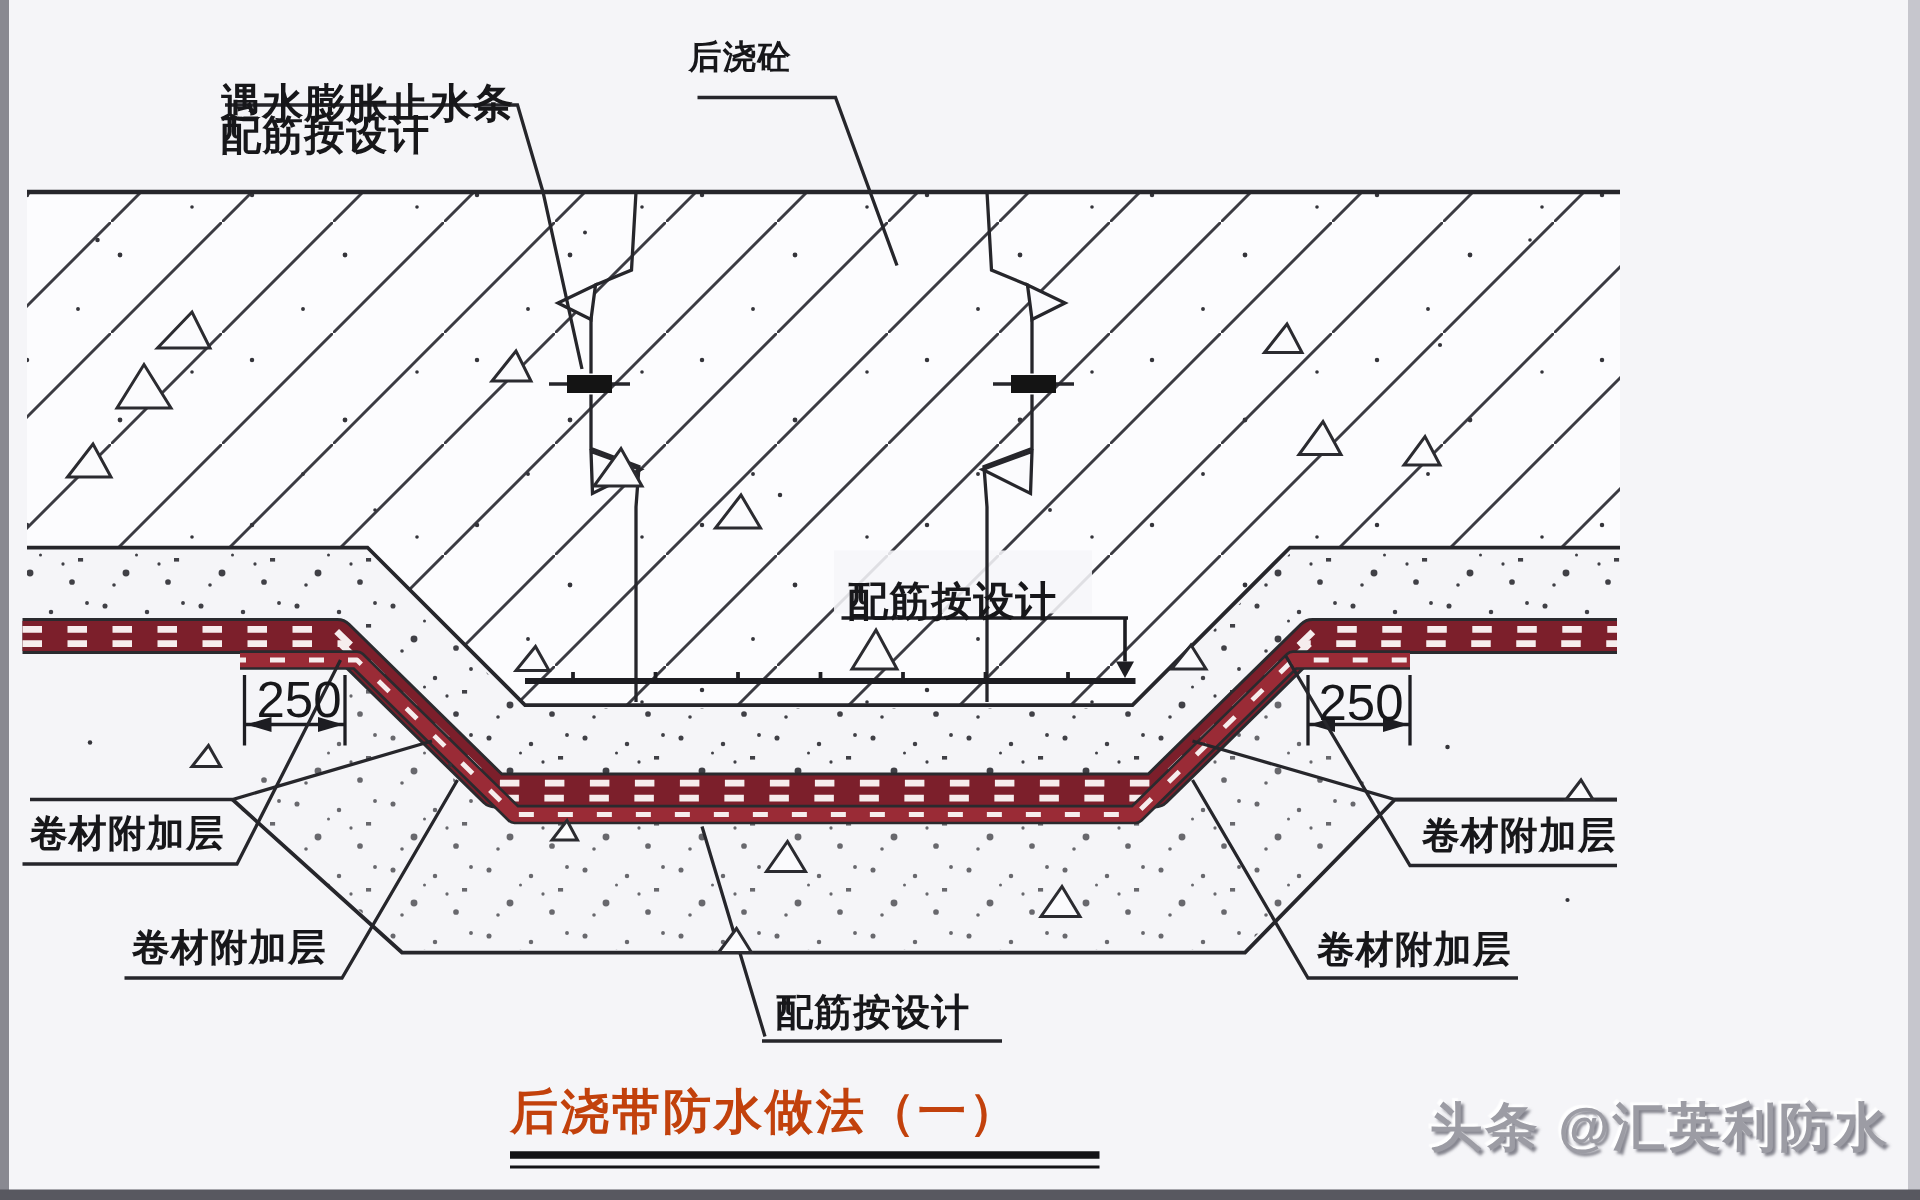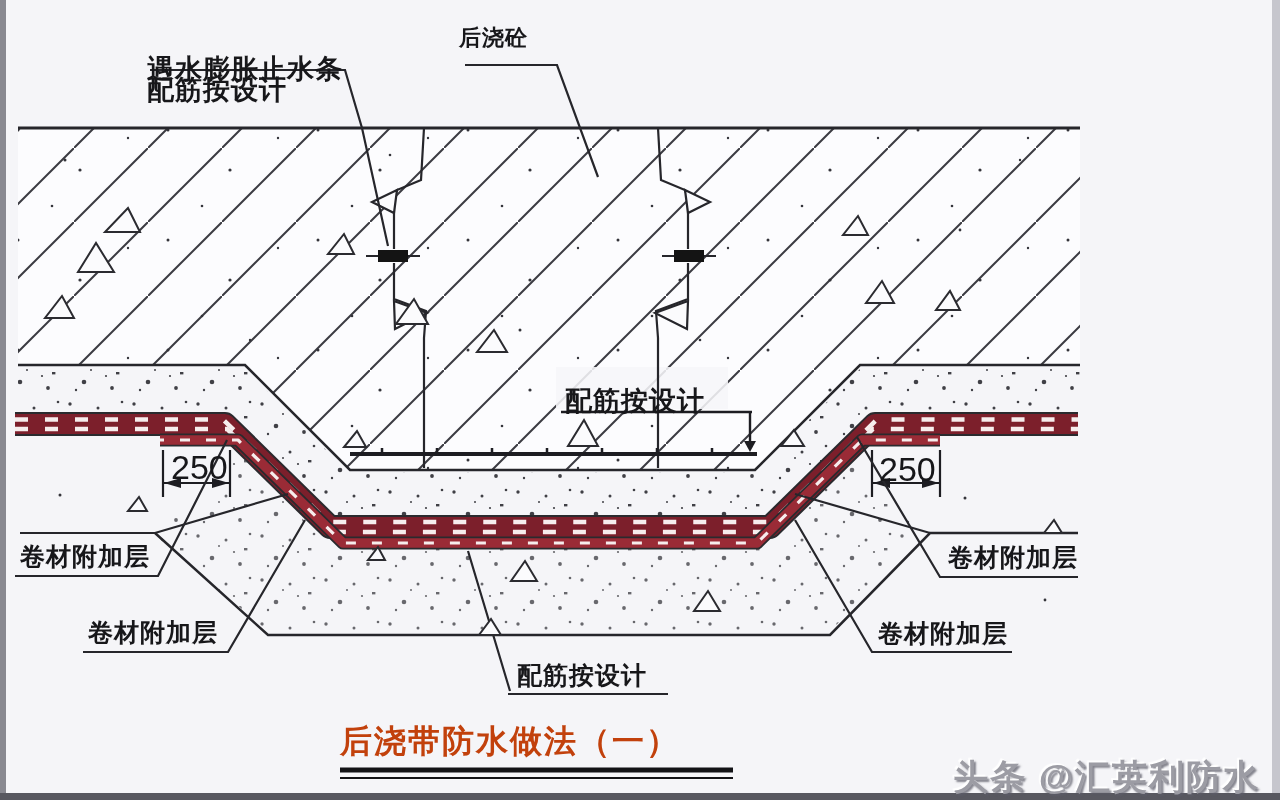--- a/index.html
+++ b/index.html
@@ -16,21 +16,20 @@
   .cn{letter-spacing:1px;}
   .dim{font-size:34px;font-weight:400;}
   .title-caption{
     left:340px;top:724px;width:420px;
     font-size:32px;letter-spacing:2px;color:#c2410c;
   }
   .watermark{
     right:20px;top:733px;font-size:35px;font-weight:700;letter-spacing:2px;
     color:#9c9ca4;
     text-shadow:-2px -2px 1px rgba(255,255,255,.95), 2px 2px 2px rgba(92,92,104,.75);
-    margin-top:25px;
   }
 </style>
 </head>
 <body>
 
 <div class="stage">
 
   <svg width="1280" height="800" viewBox="0 0 1280 800">
     <defs>
       <pattern id="hatch" width="74" height="74" patternUnits="userSpaceOnUse">

